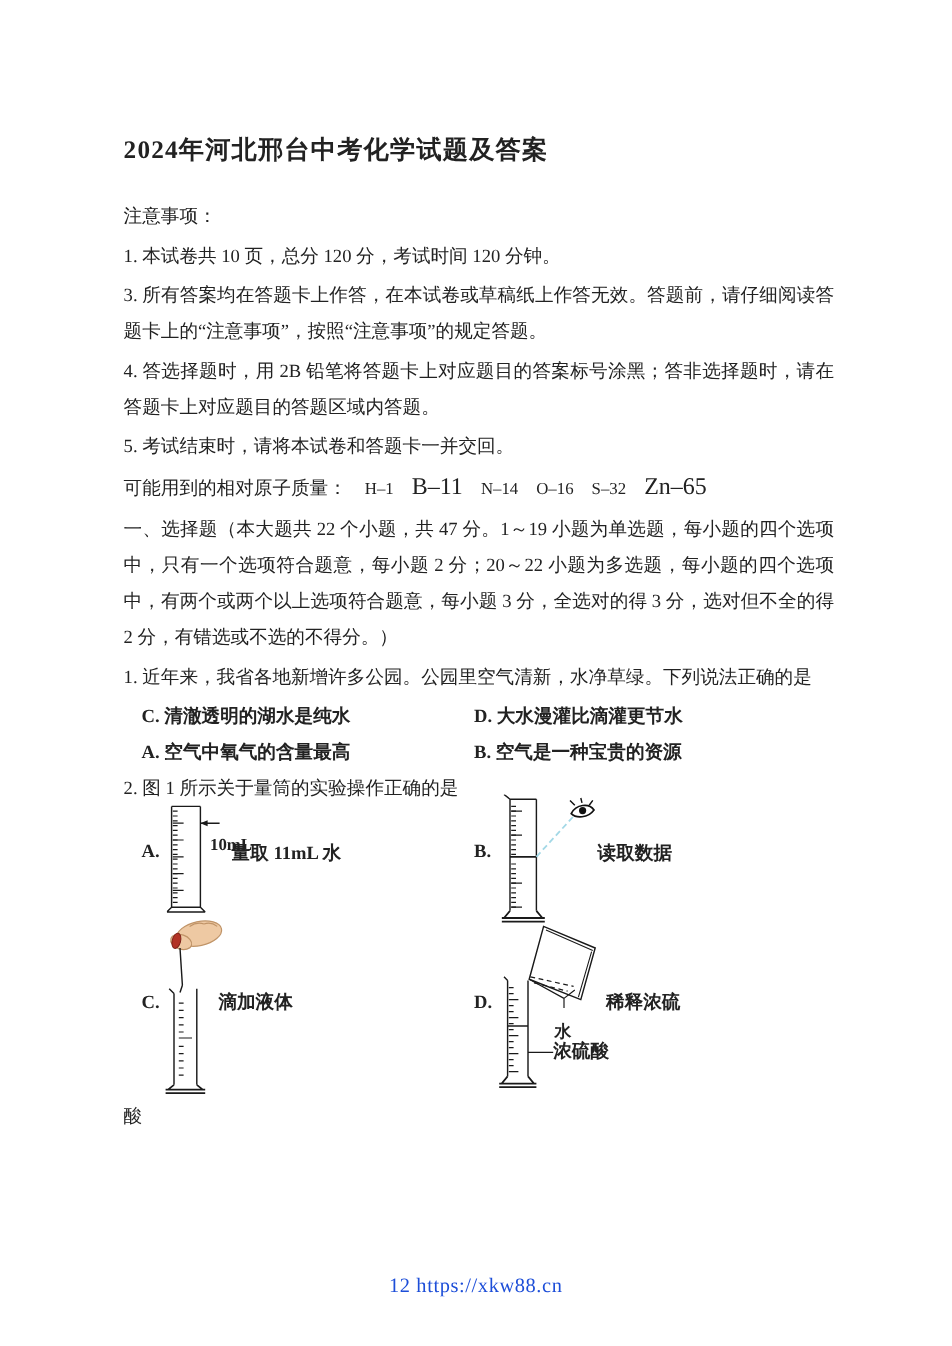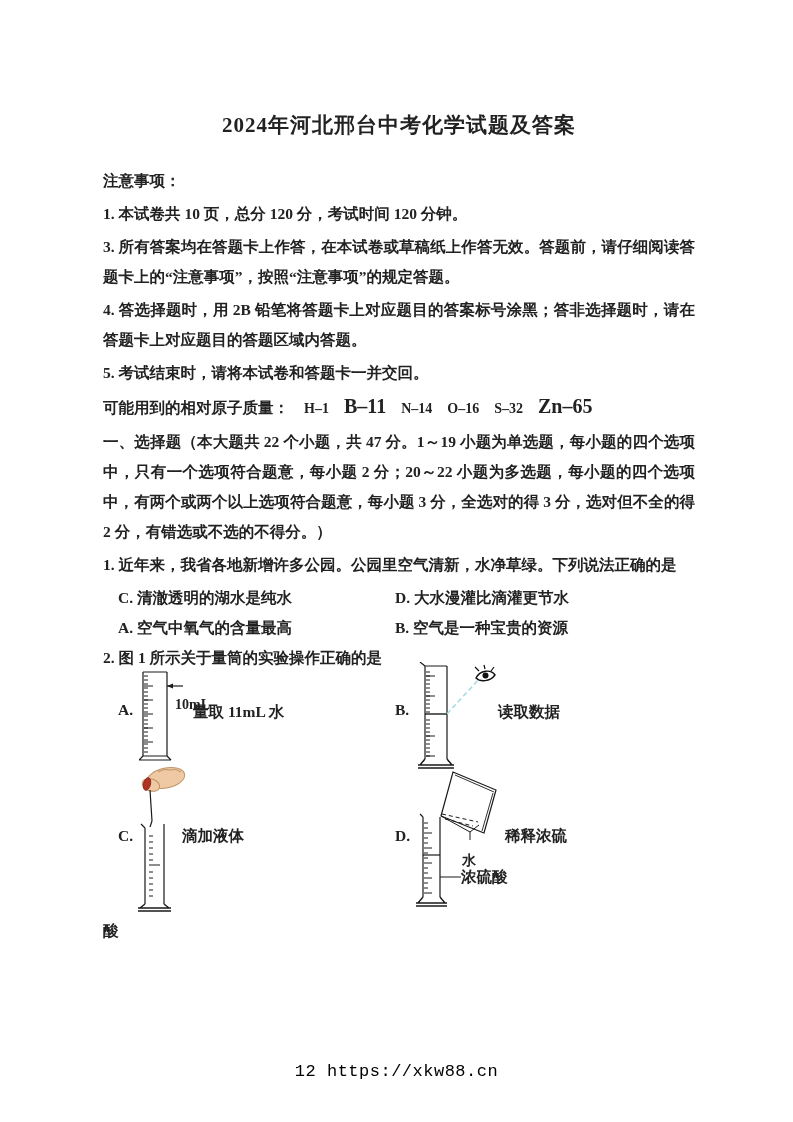--- a/index.html
+++ b/index.html
@@ -3,41 +3,41 @@
 <meta charset="utf-8">
 <style>
   * { margin:0; padding:0; box-sizing:border-box; }
   html,body { background:#ffffff; }
   .page {
     position:relative; width:793px; height:1122px; background:#ffffff; overflow:hidden;
     font-family:"Liberation Serif","DejaVu Serif",serif; color:#222222;
   }
   .content { position:absolute; left:103px; top:110px; width:592px; }
   .title {
-    font-size:21px; font-weight:700; text-align:center; line-height:30px;
+    font-size:21px; font-weight:700; text-align:left; line-height:30px;
     margin-bottom:26px; letter-spacing:1px;
   }
   .para {
-    font-size:15.5px; font-weight:700; line-height:30px; margin-bottom:3px;
+    font-size:15.5px; font-weight:400; line-height:30px; margin-bottom:3px;
     text-align:justify; text-justify:inter-ideograph;
   }
   .masses { display:flex; align-items:baseline; text-align:right; }
   .mass { margin-left:15px; font-size:14px; white-space:nowrap; }
   .mass.lg { font-size:20px; }
   .optrow { position:relative; height:30px; line-height:30px; font-size:15.5px; font-weight:600; }
   .optrow .col-l { position:absolute; left:15px; white-space:nowrap; }
   .optrow .col-r { position:absolute; left:292px; white-space:nowrap; }
   .diagrams { position:relative; height:240px; font-weight:600; }
   .dlabel, .dcaption { position:absolute; font-size:15.5px; line-height:20px; white-space:nowrap; }
   .dsmall { position:absolute; font-size:14px; line-height:16px; white-space:nowrap;margin-top:20px; }
   .svgbox { position:absolute; }
   .footer {
     position:absolute; left:0; right:0; top:1062px; text-align:center;
-    font-family:Liberation Mono, monospace;
-    font-size:17px; color:#000000; letter-spacing:0.5px;
+    font-family:Liberation Serif, serif;
+    font-size:17px; color:#1d4ed8; letter-spacing:0.5px;
   }
 </style>
 </head>
 <body>
 
 <div class="page">
   <div class="content">
 
     <h1 class="title">2024年河北邢台中考化学试题及答案</h1>
 

